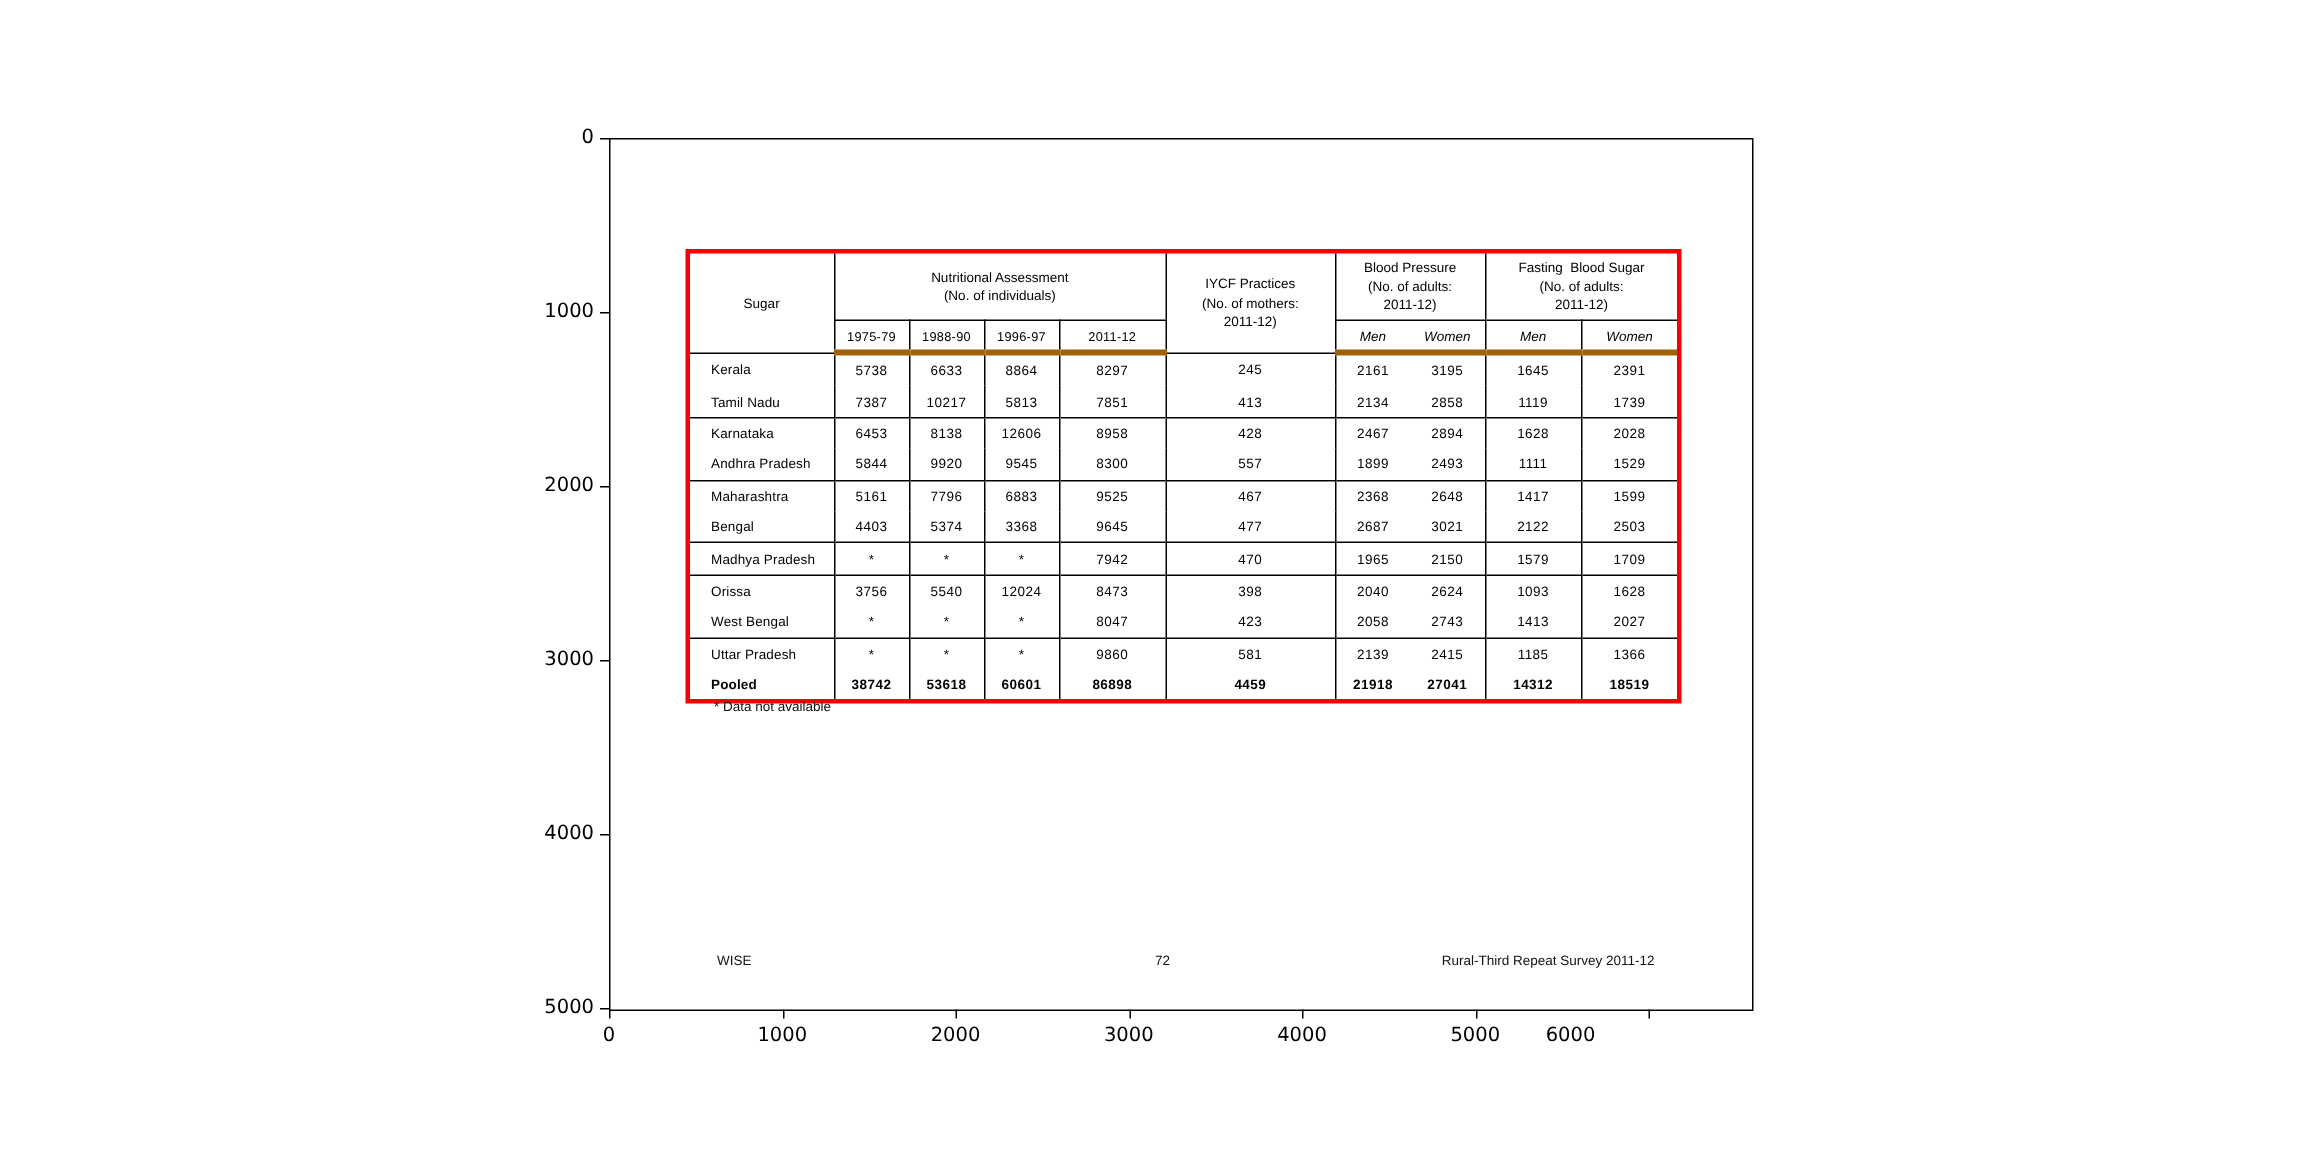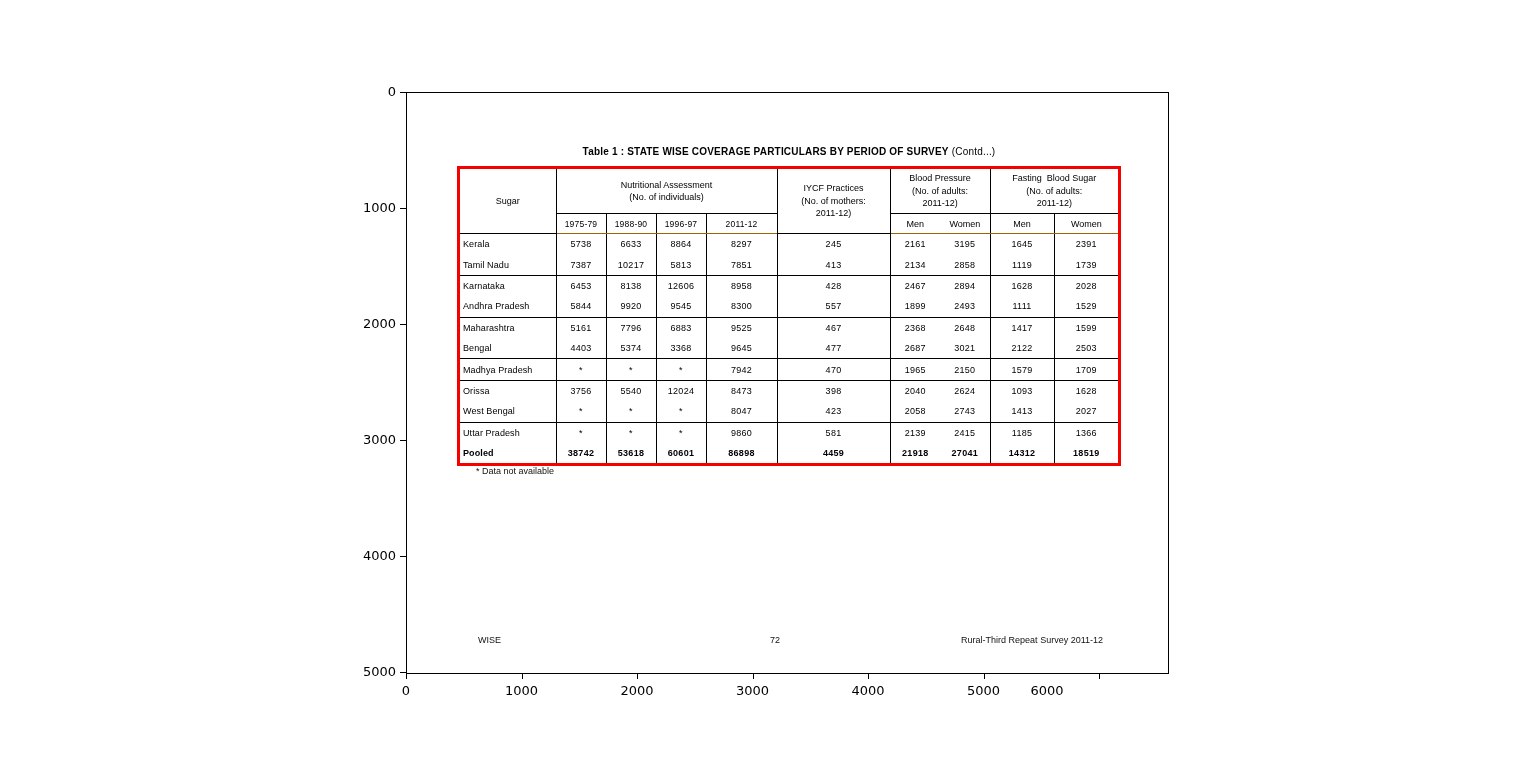--- a/index.html
+++ b/index.html
@@ -26,27 +26,27 @@
   .doc-title .contd{font-weight:normal;}
 
   .table-wrap{position:absolute;left:457px;top:166px;background:#fff;
         border:3px solid #f00000;}
   table.doc{border-collapse:collapse;table-layout:fixed;width:658px;}
   table.doc th,table.doc td{padding:0;margin:0;vertical-align:middle;
         font-weight:normal;overflow:hidden;}
   .bl{border-left:1px solid #000;}
   .bb{border-bottom:1px solid #000;}
   tr.h1 th{height:44px;}
-  tr.h2 th{height:19px;border-bottom:1px solid #a16207;}
+  tr.h2 th{height:19px;border-bottom:4px solid #a16207;}
   .hdr{font-weight:bold;font-size:9px;line-height:12.5px;text-align:center;}
   .hline{display:block;white-space:pre;}
   .yr{font-weight:bold;font-size:8.5px;text-align:center;letter-spacing:0.2px;}
-  .mw{font-weight:bold;font-size:9px;text-align:center;}
+  .mw{font-weight:bold;font-size:9px;text-align:center;font-style:italic;}
   tbody th,tbody td{height:20.4px;font-size:9px;text-align:center;letter-spacing:0.3px;}
-  tbody th.state{text-align:left;padding-left:3px;letter-spacing:0.1px;}
+  tbody th.state{text-align:left;padding-left:14px;letter-spacing:0.1px;}
   tr.gs th,tr.gs td{border-top:1px solid #000;}
   tr.boldrow th,tr.boldrow td{font-weight:bold;}
 
   .footnote{position:absolute;left:476px;top:466px;font-size:9px;color:#111;}
   .footer-left{position:absolute;left:478px;top:635px;font-size:9px;color:#111;}
   .footer-center{position:absolute;left:740px;top:635px;width:70px;text-align:center;
         font-size:9px;color:#111;}
   .footer-right{position:absolute;left:900px;top:635px;width:203px;text-align:right;
         font-size:9px;color:#111;}
 </style>
@@ -81,24 +81,20 @@
       <div class="tick-label-x" style="left: 717.5px; top: 683px;">3000</div>
       <div class="tickmark-x" style="left: 752.5px; top: 673px;"></div>
       <div class="tick-label-x" style="left: 833px; top: 683px;">4000</div>
       <div class="tickmark-x" style="left: 868px; top: 673px;"></div>
       <div class="tick-label-x" style="left: 948.5px; top: 683px;">5000</div>
       <div class="tickmark-x" style="left: 983.5px; top: 673px;"></div>
       <div class="tick-label-x" style="left: 1012px; top: 683px;">6000</div>
       <div class="tickmark-x" style="left: 1099px; top: 673px;"></div>
     </div>
 
-  <div class="doc-title">
-    <span class="main">Table 1 : STATE WISE COVERAGE PARTICULARS BY PERIOD OF SURVEY</span>
-    <span class="contd">(Contd...)</span>
-  </div>
 
   <div class="table-wrap" id="tableWrap" style="border-color: rgb(247, 0, 0);">
     <table class="doc">
       <colgroup>
         <col style="width:96px">
           <col style="width:50px">
           <col style="width:50px">
         <col style="width:50px">
           <col style="width:71px">
           <col style="width:113px">

